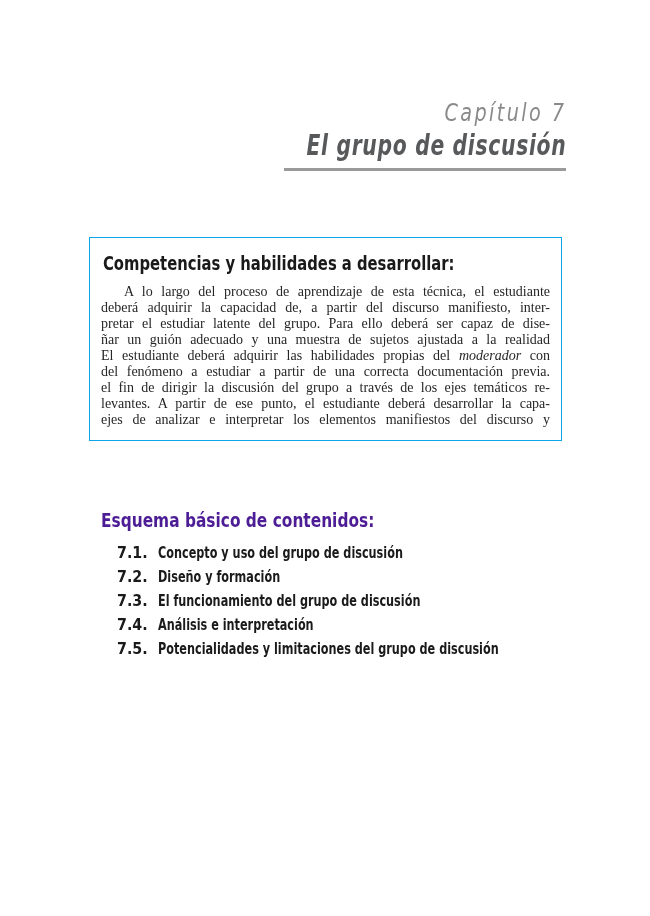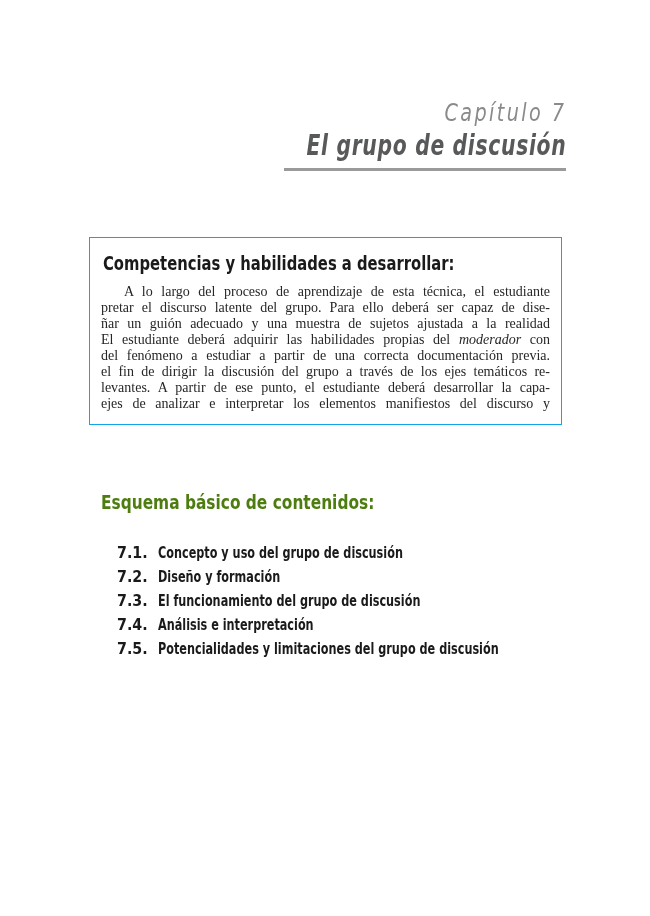--- a/index.html
+++ b/index.html
@@ -60,23 +60,23 @@
     text-align-last:justify;
     -moz-text-align-last:justify;
     white-space:normal;
   }
   .box-line.indent{text-indent:23px;margin-top:9px;}
   .box-line.last{text-align-last:left;}
   .box-line i{font-style:italic;}
 
   
   .esq-heading{
-    position:absolute;left:101px;top:491px;
+    position:absolute;left:101px;top:509px;
     font-weight:bold;font-size:20px;line-height:22px;
-    color:#4d7c0f;white-space:nowrap;
+    color:#4c1d95;white-space:nowrap;
   }
   .squish-l2{display:inline-block;transform:scaleX(.77);transform-origin:0 50%;}
   .toc{position:absolute;left:117px;top:546px;}
   .toc-row{
     display:flex;align-items:baseline;
     margin-bottom:9px;
     font-weight:bold;font-size:15px;line-height:15px;
     color:#1a1a1a;white-space:nowrap;
   }
   .toc-num{
@@ -101,21 +101,22 @@
     </div>
     <div class="chapter-rule"></div>
   </div>
 
   <div class="comp-box">
     <div class="comp-heading">
       <span class="squish-l">Competencias y habilidades a desarrollar:</span>
     </div>
     <div class="comp-paragraph">
       <div class="box-line indent">A lo largo del proceso de aprendizaje de esta técnica, el estudiante</div>
-      <div class="box-line">pretar el discurso latente del grupo. Para ello deberá ser capaz de dise-</div>
+      <div class="box-line">deberá adquirir la capacidad de, a partir del discurso manifiesto, inter-</div>
+      <div class="box-line">pretar el estudiar latente del grupo. Para ello deberá ser capaz de dise-</div>
       <div class="box-line">ñar un guión adecuado y una muestra de sujetos ajustada a la realidad</div>
       <div class="box-line">El estudiante deberá adquirir las habilidades propias del <i>moderador</i> con</div>
       <div class="box-line">del fenómeno a estudiar a partir de una correcta documentación previa.</div>
       <div class="box-line">el fin de dirigir la discusión del grupo a través de los ejes temáticos re-</div>
       <div class="box-line">levantes. A partir de ese punto, el estudiante deberá desarrollar la capa-</div>
       <div class="box-line">ejes de analizar e interpretar los elementos manifiestos del discurso y</div>
     </div>
   </div>
 
   <div class="esq-heading">

